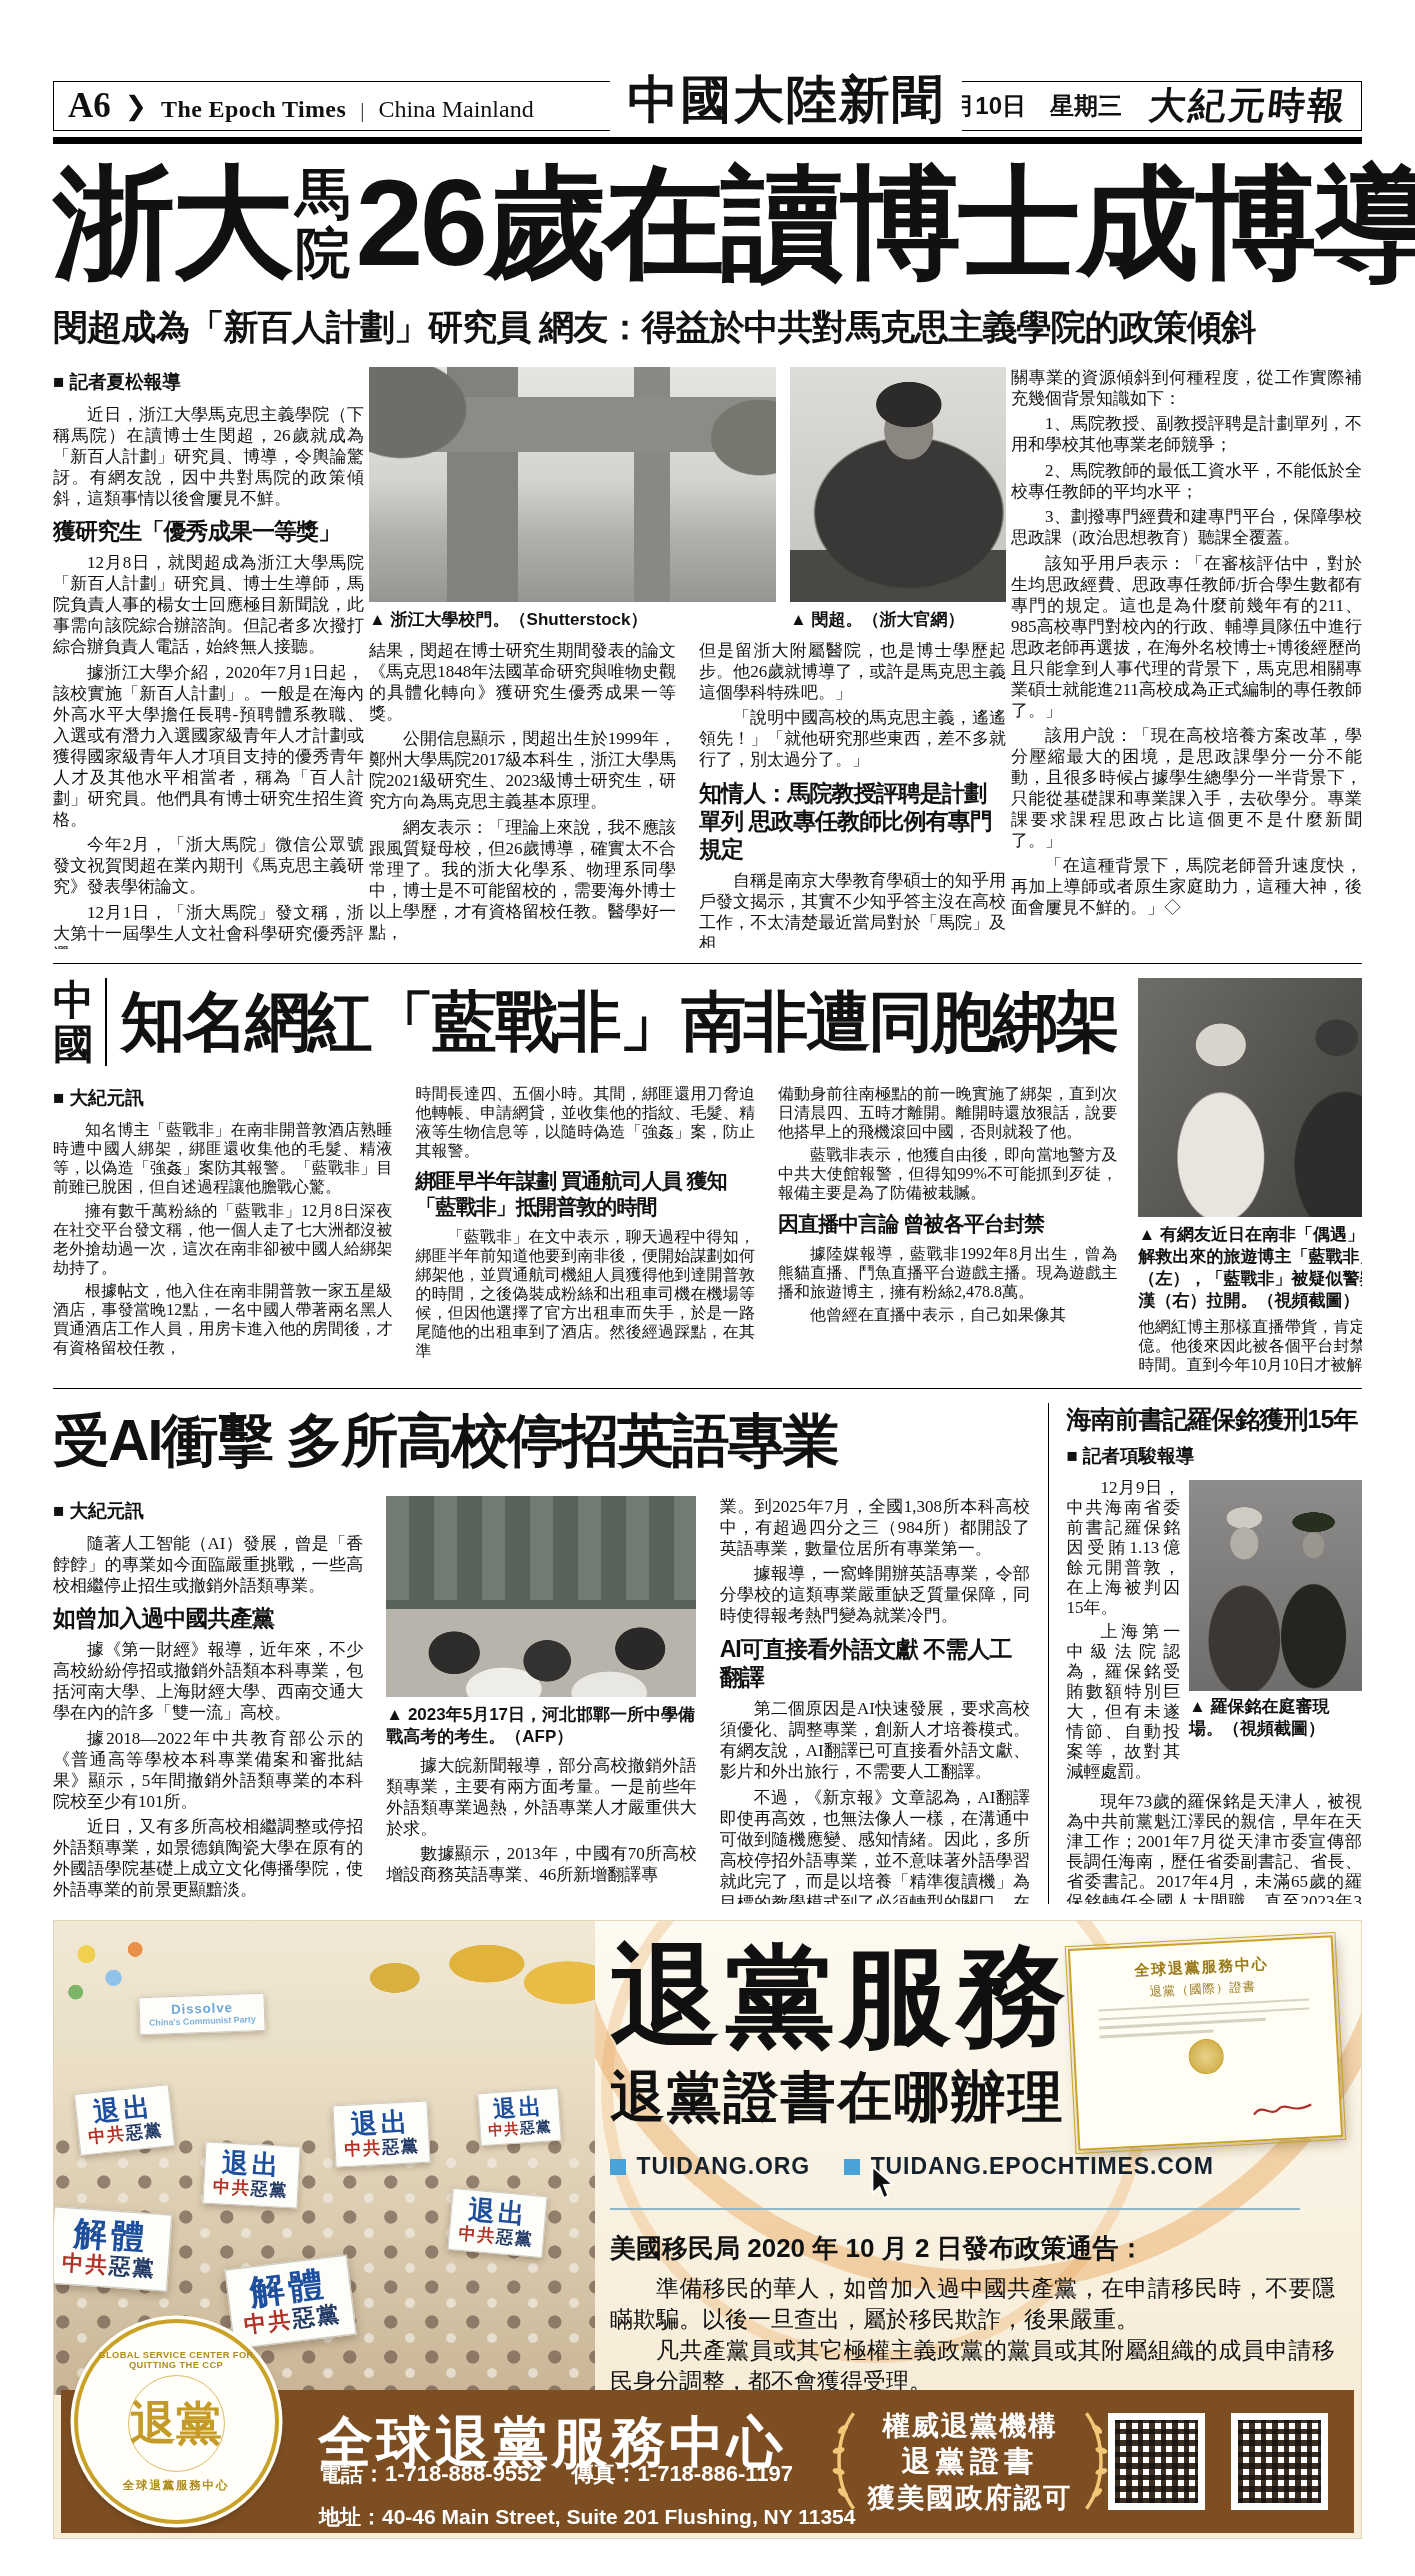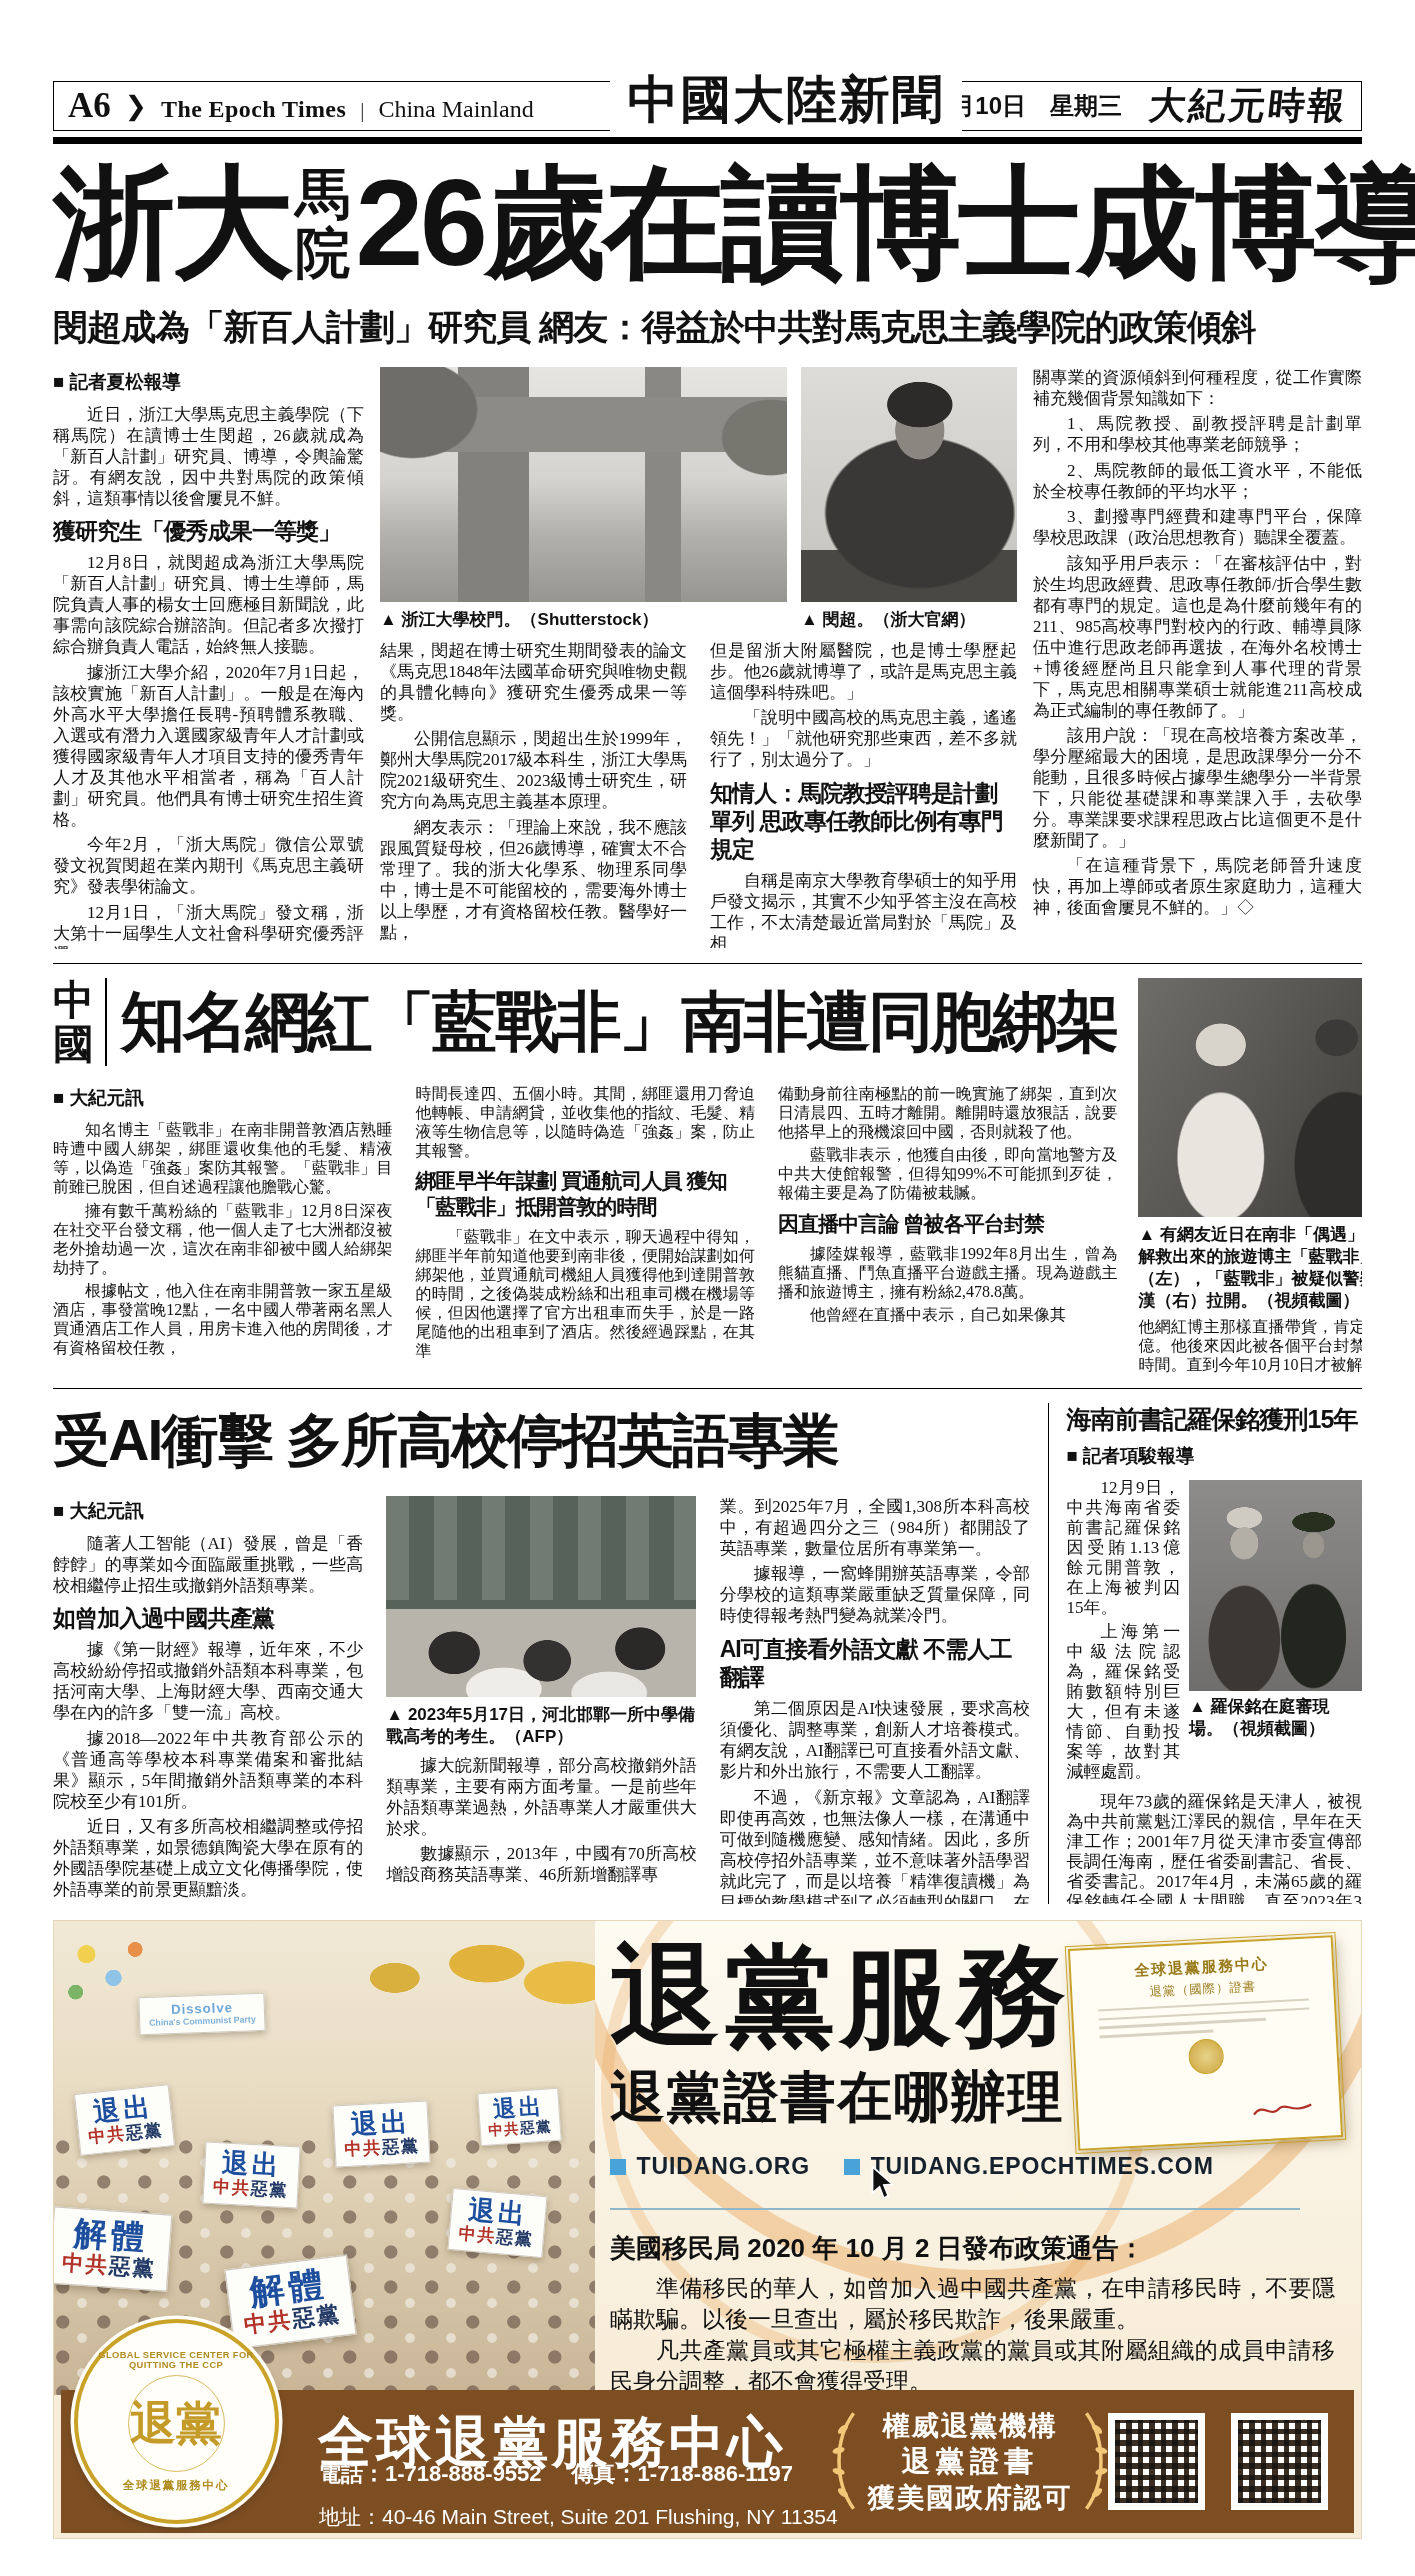--- a/index.html
+++ b/index.html
@@ -17,21 +17,21 @@
   .hdr-title{position:absolute;left:56%;top:-16px;transform:translateX(-50%);background:#fff;padding:0 17.7px;font-family:"Liberation Sans",sans-serif;font-weight:900;font-size:51px;letter-spacing:1.8px;white-space:nowrap}
   .hdr-right{margin-left:auto;display:flex;align-items:center;gap:26.5px;padding-right:14px}
   .date{font-family:"Liberation Sans",sans-serif;font-weight:700;font-size:24px;white-space:nowrap}
   .masthead{font-family:"Liberation Serif",serif;font-weight:900;font-size:37px;letter-spacing:2.7px;transform:skewX(-6deg);white-space:nowrap}
   .dbl{margin:6.2px 53px 0;border-top:6.2px solid #000;border-bottom:1.8px solid #000;height:4.4px}
 
   
   .a1-head{margin:14px 53px 0;display:flex;align-items:center;font-family:"Liberation Sans",sans-serif;font-weight:900;font-size:122px;line-height:1.08;letter-spacing:-3.5px;white-space:nowrap}
   .stack{display:inline-flex;flex-direction:column;align-items:center;font-size:55px;line-height:59px;letter-spacing:0;margin:0 5.3px}
   .a1-sub{margin:14px 53px 0;font-family:"Liberation Sans",sans-serif;font-weight:700;font-size:35px;letter-spacing:-0.9px;white-space:nowrap}
-  .a1-body{margin:16px 53px 0;height:582px;display:flex;gap:16px;overflow:hidden}
+  .a1-body{margin:16px 53px 0;height:582px;display:flex;gap:5px;overflow:hidden}
   .c-a1-1{width:311px;overflow:hidden}
   .a1-mid{width:637px}
   .c-a1-4{flex:1;overflow:hidden}
   .ph-row{display:flex;gap:14px;height:235px}
   .cap-row{display:flex;gap:14px;margin:7px 0 8.8px}
   .cap-row .cap1{width:407px}.cap-row .cap2{width:216px}
   .mid-text{display:flex;gap:23px;height:308px;overflow:hidden}
   .mid-text>div{flex:1}
 
   
@@ -162,21 +162,21 @@
   .cert .ln{height:2.7px;background:#d8d2c2;margin:6.2px 8.8px}
   .cert .seal{width:35px;height:35px;border-radius:50%;border:1.8px solid #c9a227;margin:5.3px auto 0;background:radial-gradient(#e8d28a,#caa43a)}
   .scrib{position:absolute;right:26.5px;bottom:17.7px;width:62px;height:21px}
   .bar{position:absolute;left:7px;right:7px;bottom:5.3px;height:143px;background:#7d4e22}
   .emblem{position:absolute;left:19.5px;bottom:14px;width:205px;height:205px;border-radius:50%;background:#fffef8;border:4.4px solid #c9a227;box-shadow:0 0 0 3.5px #fffef8,0 3.5px 8.8px rgba(0,0,0,.3);display:flex;flex-direction:column;align-items:center;justify-content:center;text-align:center;padding:16px;z-index:3}
   .emblem .ring{font-size:9.3px;color:#b08d20;letter-spacing:0.4px;font-family:"Liberation Sans",sans-serif;font-weight:700}
   .emblem .core{font-size:46px;font-weight:900;color:#c49a28;font-family:"Liberation Serif",serif;margin:5.3px 0;border:1.8px solid #d9bb5e;border-radius:50%;width:97px;height:97px;display:flex;align-items:center;justify-content:center}
   .emblem .zh{font-size:11.5px;color:#b08d20;font-weight:700;letter-spacing:1.8px}
   .bar-name{position:absolute;left:257px;top:16px;color:#fff;font-family:"Liberation Sans",sans-serif;font-weight:900;font-size:55px;letter-spacing:3.5px}
   .bar-c1{position:absolute;left:258px;top:69px;color:#fff;font-family:"Liberation Sans",sans-serif;font-weight:700;font-size:22px;display:flex;gap:30px}
-  .bar-c2{position:absolute;left:258px;top:113px;color:#fff;font-family:"Liberation Sans",sans-serif;font-weight:400;font-size:21px}
+  .bar-c2{position:absolute;left:258px;top:113px;color:#fff;font-family:"Liberation Sans",sans-serif;font-weight:700;font-size:21px}
   .badge{position:absolute;left:754px;top:10.6px;width:310px;height:122px;display:flex;align-items:center;justify-content:center;gap:8.8px;color:#fff;text-align:center}
   .badge .lines{font-family:"Liberation Sans",sans-serif;font-weight:900}
   .badge .l0{font-size:27.4px;line-height:35px;letter-spacing:1.8px}
   .badge .l1{font-size:29px;line-height:37px;letter-spacing:5.3px}
   .badge .l2{font-size:27.4px;line-height:35px;letter-spacing:1.8px}
   .laurel{width:32px;height:106px;flex:none}
   .qr{position:absolute;top:23px;width:97px;height:97px;background:#fff;padding:7px}
   .qr .px{width:100%;height:100%;background-image:
     repeating-linear-gradient(0deg,#2a1d10 0 5.3px,transparent 5.3px 11.5px),
     repeating-linear-gradient(90deg,#2a1d10 0 5.3px,transparent 5.3px 11.5px);

